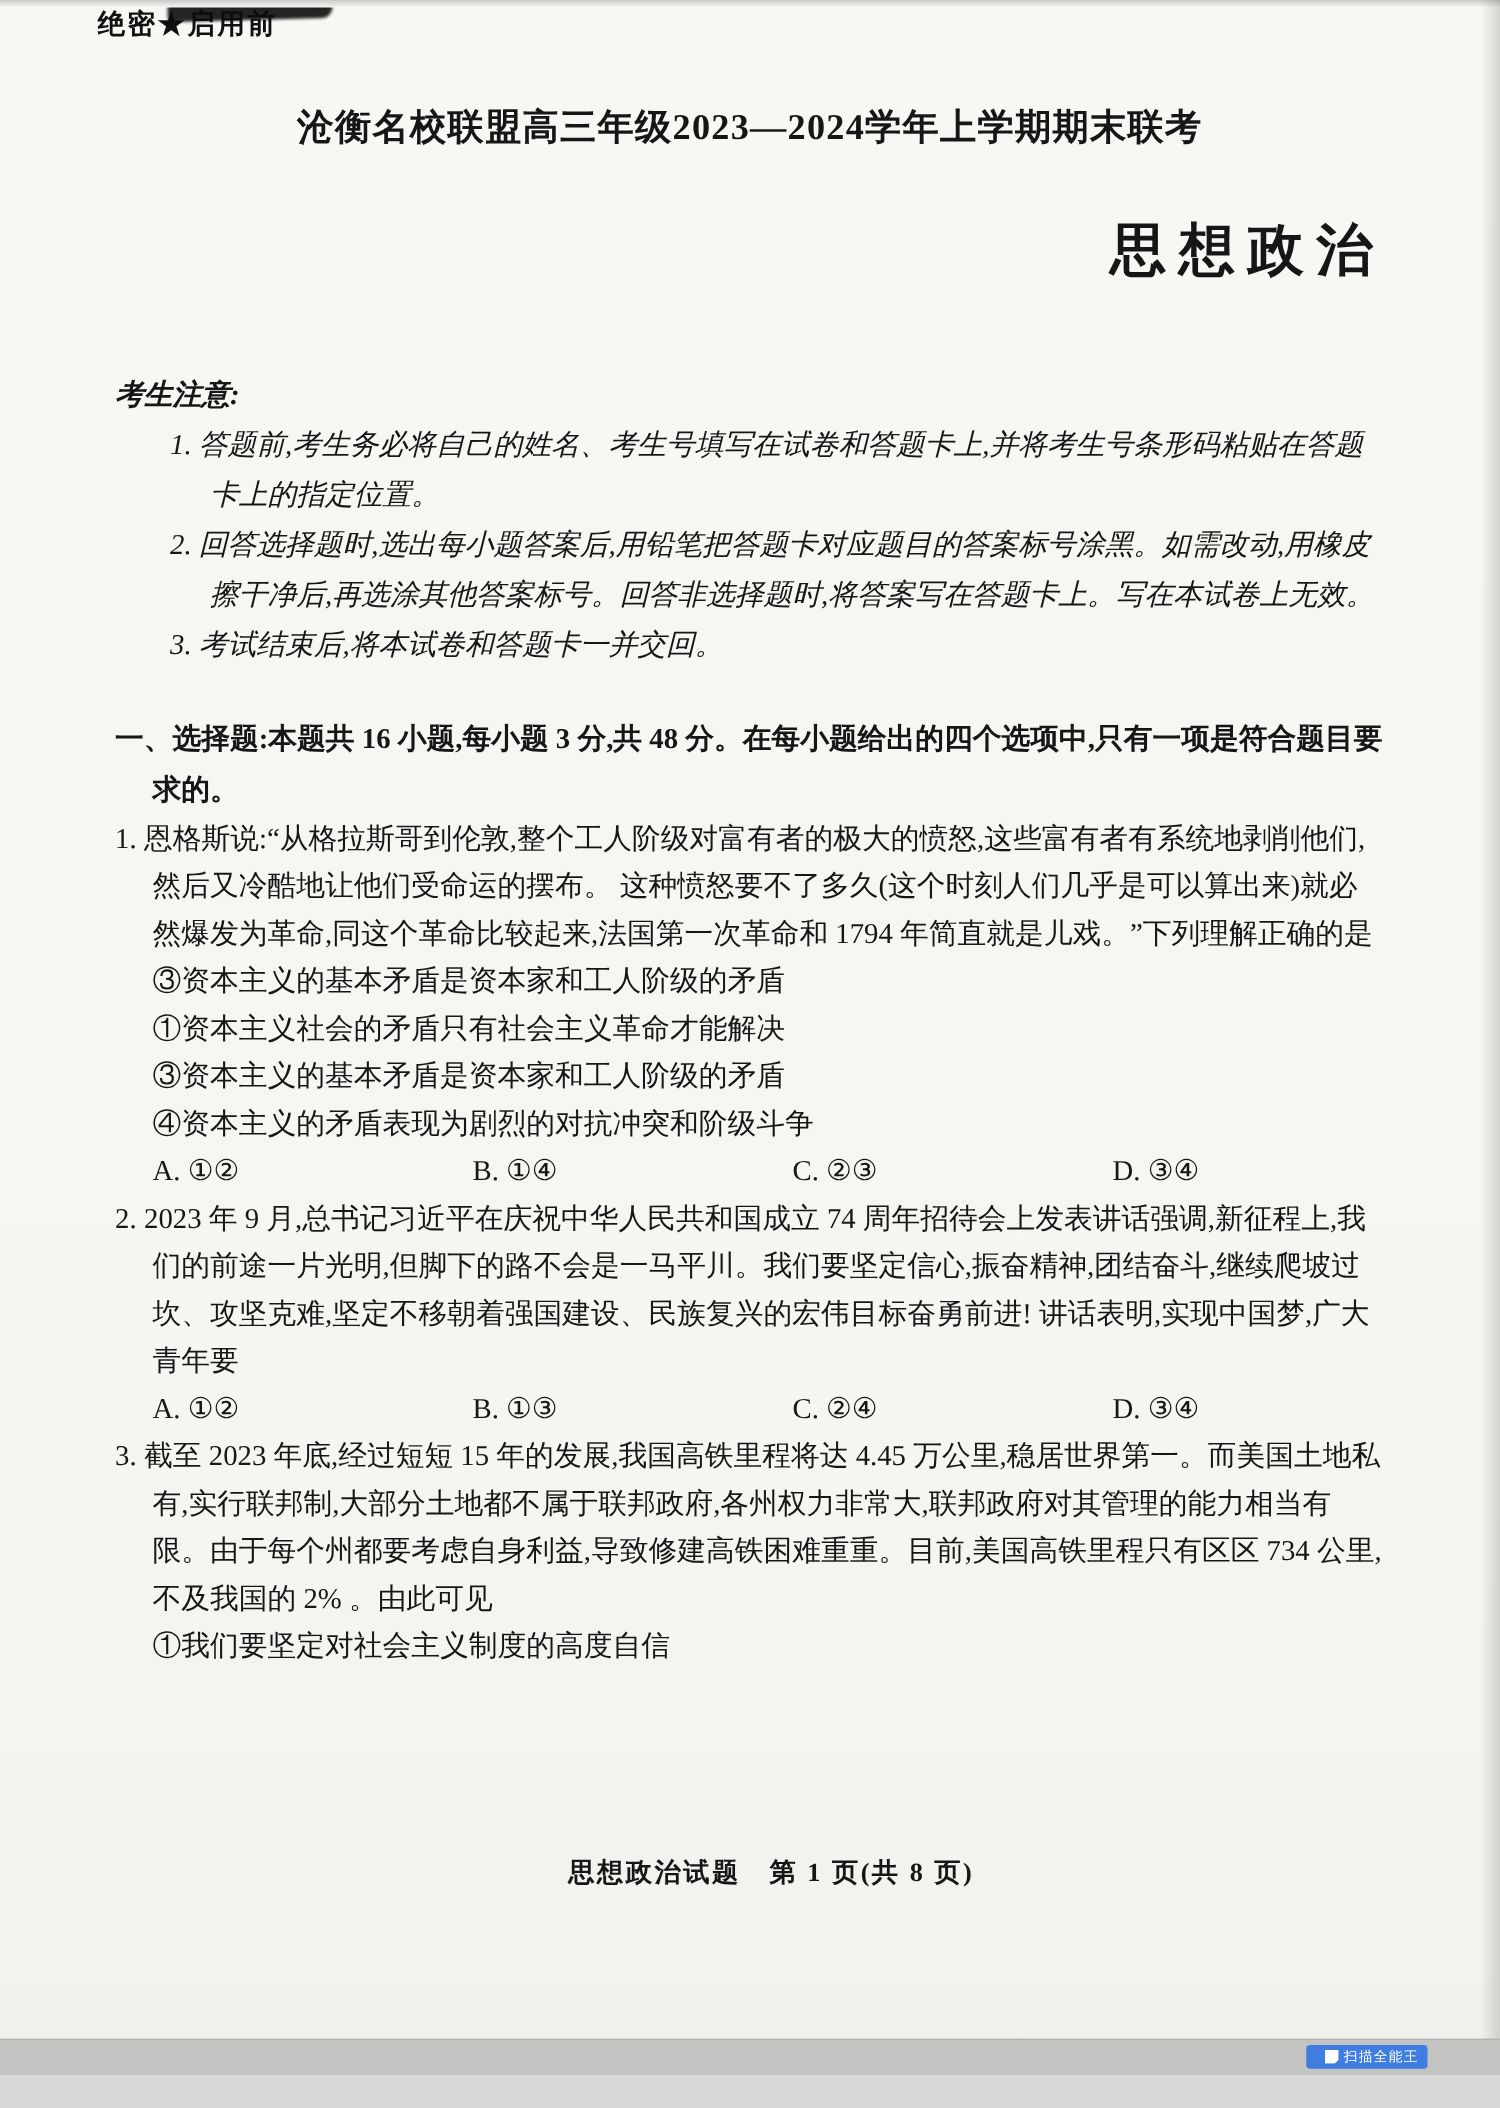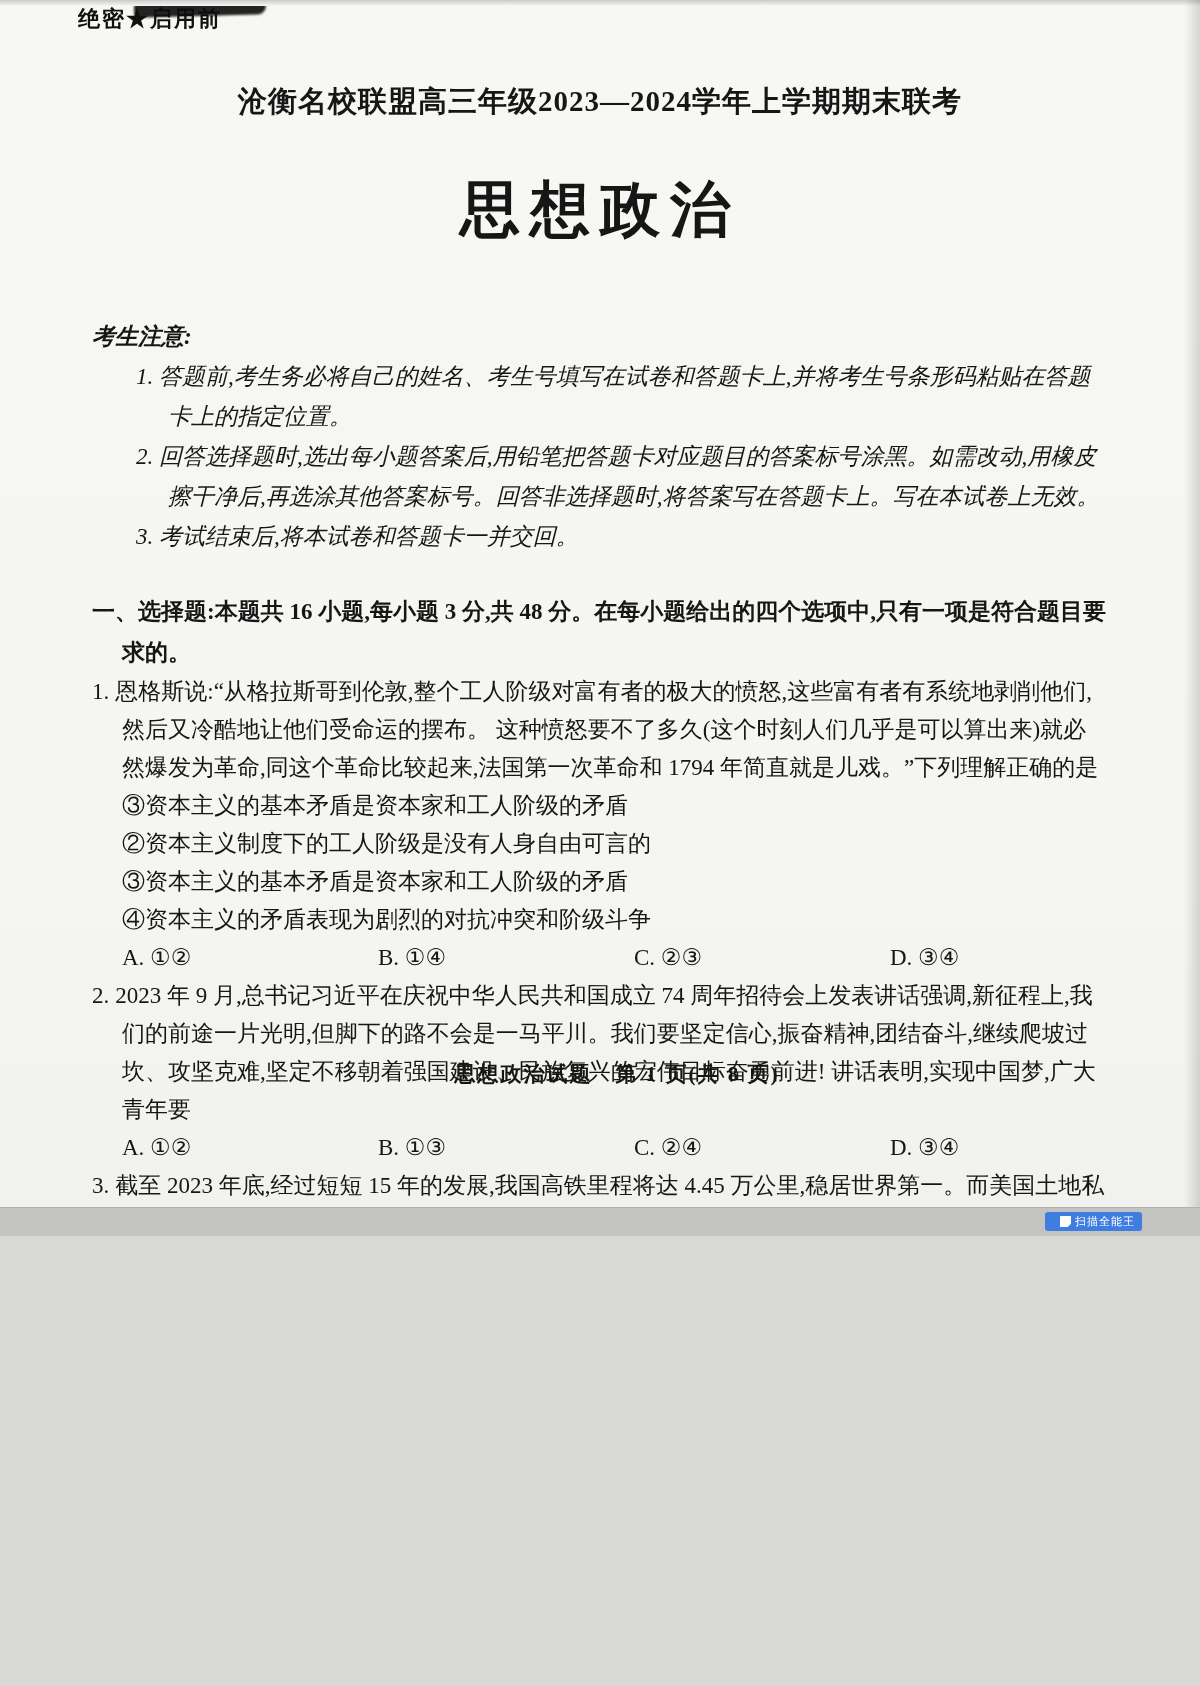--- a/index.html
+++ b/index.html
@@ -1,18 +1,18 @@
 <!DOCTYPE html>
 <html><head>
 <meta charset="utf-8">
 <style>
   html,body{margin:0;padding:0;background:#d8d8d6;}
   .page{
     position:relative;
-    width:1200px;height:1236px;
+    width:1200px;height:1660px;
     margin:0 auto;
     background:linear-gradient(180deg,#f7f7f4 0%,#f5f5f2 70%,#f1f1ee 100%);
     font-family:"Liberation Serif","DejaVu Serif",serif;
     color:#161616;
     overflow:hidden;
   }
   .edge-right{position:absolute;top:0;right:0;width:16px;height:100%;
     background:linear-gradient(to right,rgba(0,0,0,0),rgba(0,0,0,0.14));}
   .edge-top{position:absolute;top:0;left:0;width:100%;height:6px;
     background:linear-gradient(to bottom,rgba(0,0,0,0.18),rgba(0,0,0,0));}
@@ -22,21 +22,21 @@
 
   .security{position:relative;height:26px;margin-left:-14px;overflow:hidden;
     font-weight:bold;font-size:22px;letter-spacing:2px;color:#111;}
   .security .sec-text{display:inline-block;margin-top:-4px;filter:blur(0.4px);}
   .smear{position:absolute;left:56px;top:-6px;width:132px;height:16px;
     background:#0d0d0d;border-radius:8px 10px 12px 6px;transform:rotate(-1.5deg);
     filter:blur(1.2px);opacity:0.9;}
 
   .title{margin:50px 0 0 0;text-align:center;font-size:29px;font-weight:bold;
     letter-spacing:1px;}
-  .subject{margin:48px 0 0 0;text-align:center;font-size:60px;font-weight:bold;
+  .subject{margin:48px 0 0 0;text-align:right;font-size:45px;font-weight:bold;
     letter-spacing:10px;}
 
   .notice{margin-top:66px;font-size:23px;line-height:40px;font-style:italic;}
   .notice-heading{font-weight:bold;font-style:italic;font-size:23px;}
   .notice-item{margin-left:44px;padding-left:32px;text-indent:-32px;}
 
   .section-heading{margin-top:34px;font-weight:bold;font-size:23px;line-height:41px;
     padding-left:30px;text-indent:-30px;}
 
   .question{margin-top:0;font-size:23px;line-height:38px;}
@@ -83,21 +83,21 @@
       <div class="notice-item">3. 考试结束后,将本试卷和答题卡一并交回。</div>
     </div>
 
     <div class="section-heading">一、选择题:本题共 16 小题,每小题 3 分,共 48 分。在每小题给出的四个选项中,只有一项是符合题目要求的。</div>
 
     <div class="question">
       <div class="q-stem">
         <span class="q-num">1.</span><span>恩格斯说:“从格拉斯哥到伦敦,整个工人阶级对富有者的极大的愤怒,这些富有者有系统地剥削他们,然后又冷酷地让他们受命运的摆布。 这种愤怒要不了多久(这个时刻人们几乎是可以算出来)就必然爆发为革命,同这个革命比较起来,法国第一次革命和 1794 年简直就是儿戏。”下列理解正确的是</span>
       </div>
       <div class="q-statement">③资本主义的基本矛盾是资本家和工人阶级的矛盾</div>
-      <div class="q-statement">②资本主义制度下的工人阶级是没有人身自由可言的</div>
+      <div class="q-statement">①资本主义社会的矛盾只有社会主义革命才能解决</div>
       <div class="q-statement">③资本主义的基本矛盾是资本家和工人阶级的矛盾</div>
       <div class="q-statement">④资本主义的矛盾表现为剧烈的对抗冲突和阶级斗争</div>
       <div class="options">
         <span class="opt">A. ①②</span>
         <span class="opt">B. ①④</span>
         <span class="opt">C. ②③</span>
         <span class="opt">D. ③④</span>
       </div>
     </div>
 

